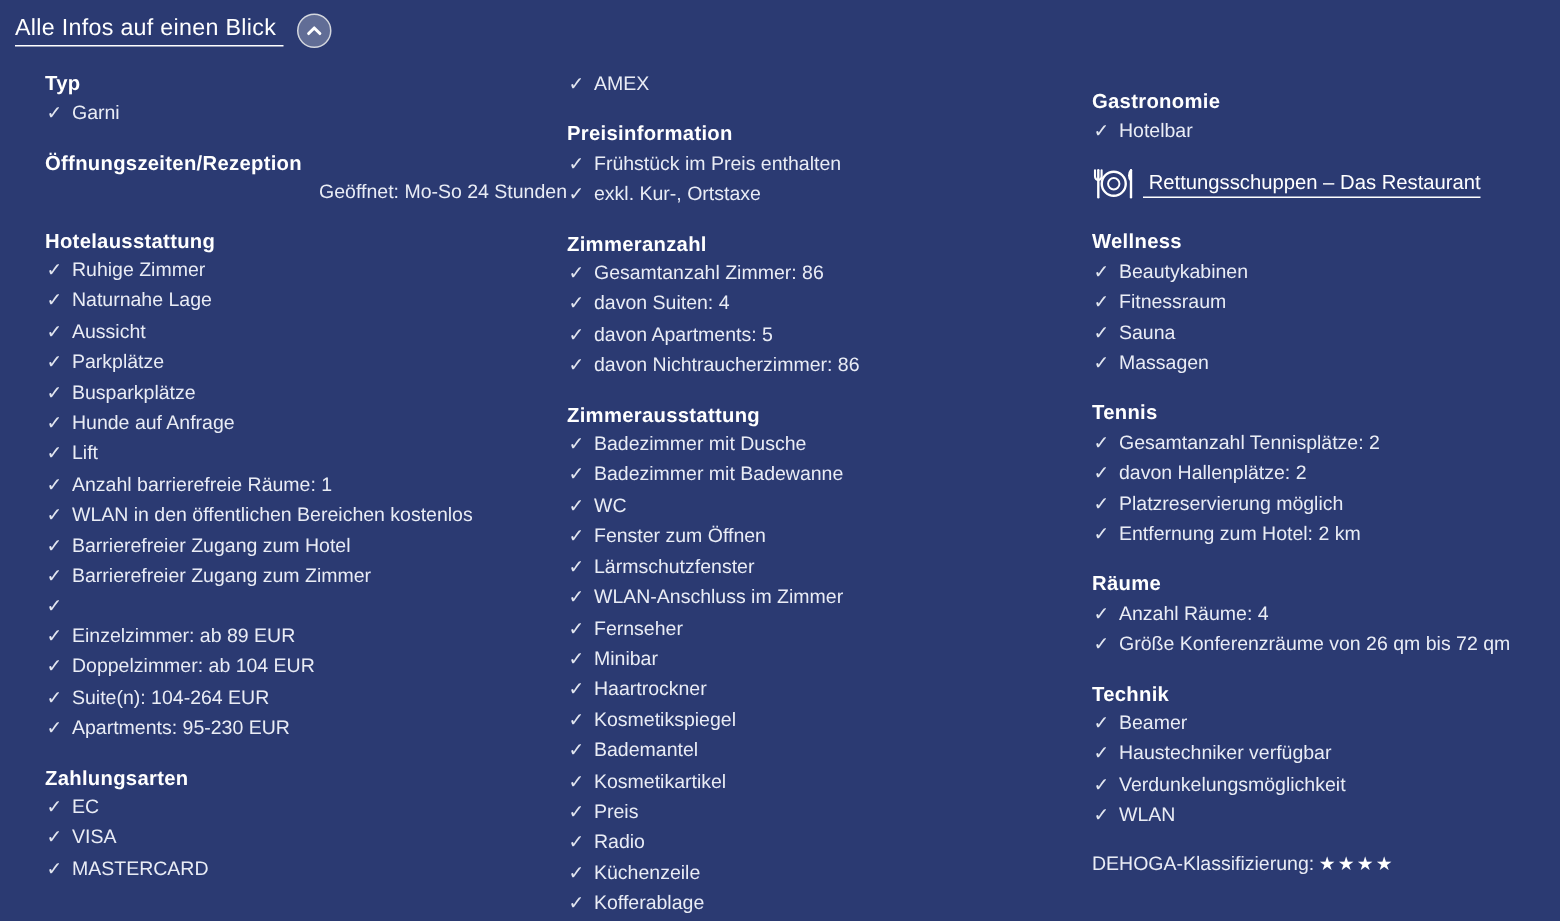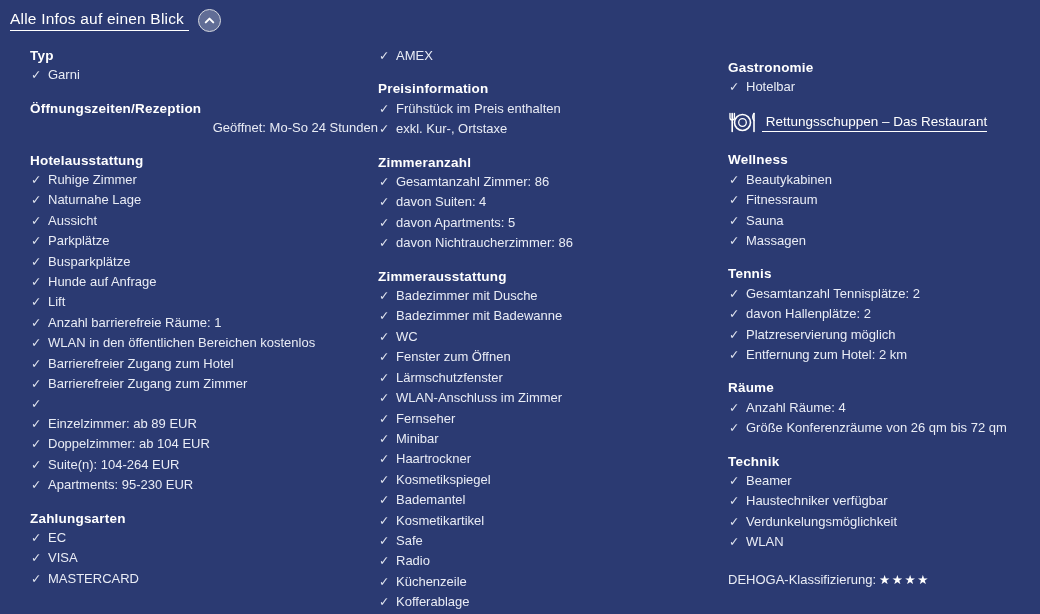--- a/index.html
+++ b/index.html
@@ -93,21 +93,21 @@
     color: #ffffff;
     border-bottom: 1px solid #ffffff;
     padding-bottom: 2px;
     white-space: nowrap;
   }
 
   
   .rating {
     margin-top: 14px;
     font-size: 13px;
-    line-height: 25px;
+    line-height: 15px;
     color: #e9ecf5;
   }
   .stars { letter-spacing: 1.5px; color: #ffffff; font-size: 12.5px; margin-left: 3px; }
 </style>
 </head>
 <body>
 
 <div class="page">
 
   <div class="header-row">
@@ -315,21 +315,21 @@
             <li class="item">
               <span class="chk">✓</span>
               <span class="lbl">Bademantel</span>
             </li>
             <li class="item">
               <span class="chk">✓</span>
               <span class="lbl">Kosmetikartikel</span>
             </li>
             <li class="item">
               <span class="chk">✓</span>
-              <span class="lbl">Safe</span>
+              <span class="lbl">Preis</span>
             </li>
             <li class="item">
               <span class="chk">✓</span>
               <span class="lbl">Radio</span>
             </li>
             <li class="item">
               <span class="chk">✓</span>
               <span class="lbl">Küchenzeile</span>
             </li>
             <li class="item">

